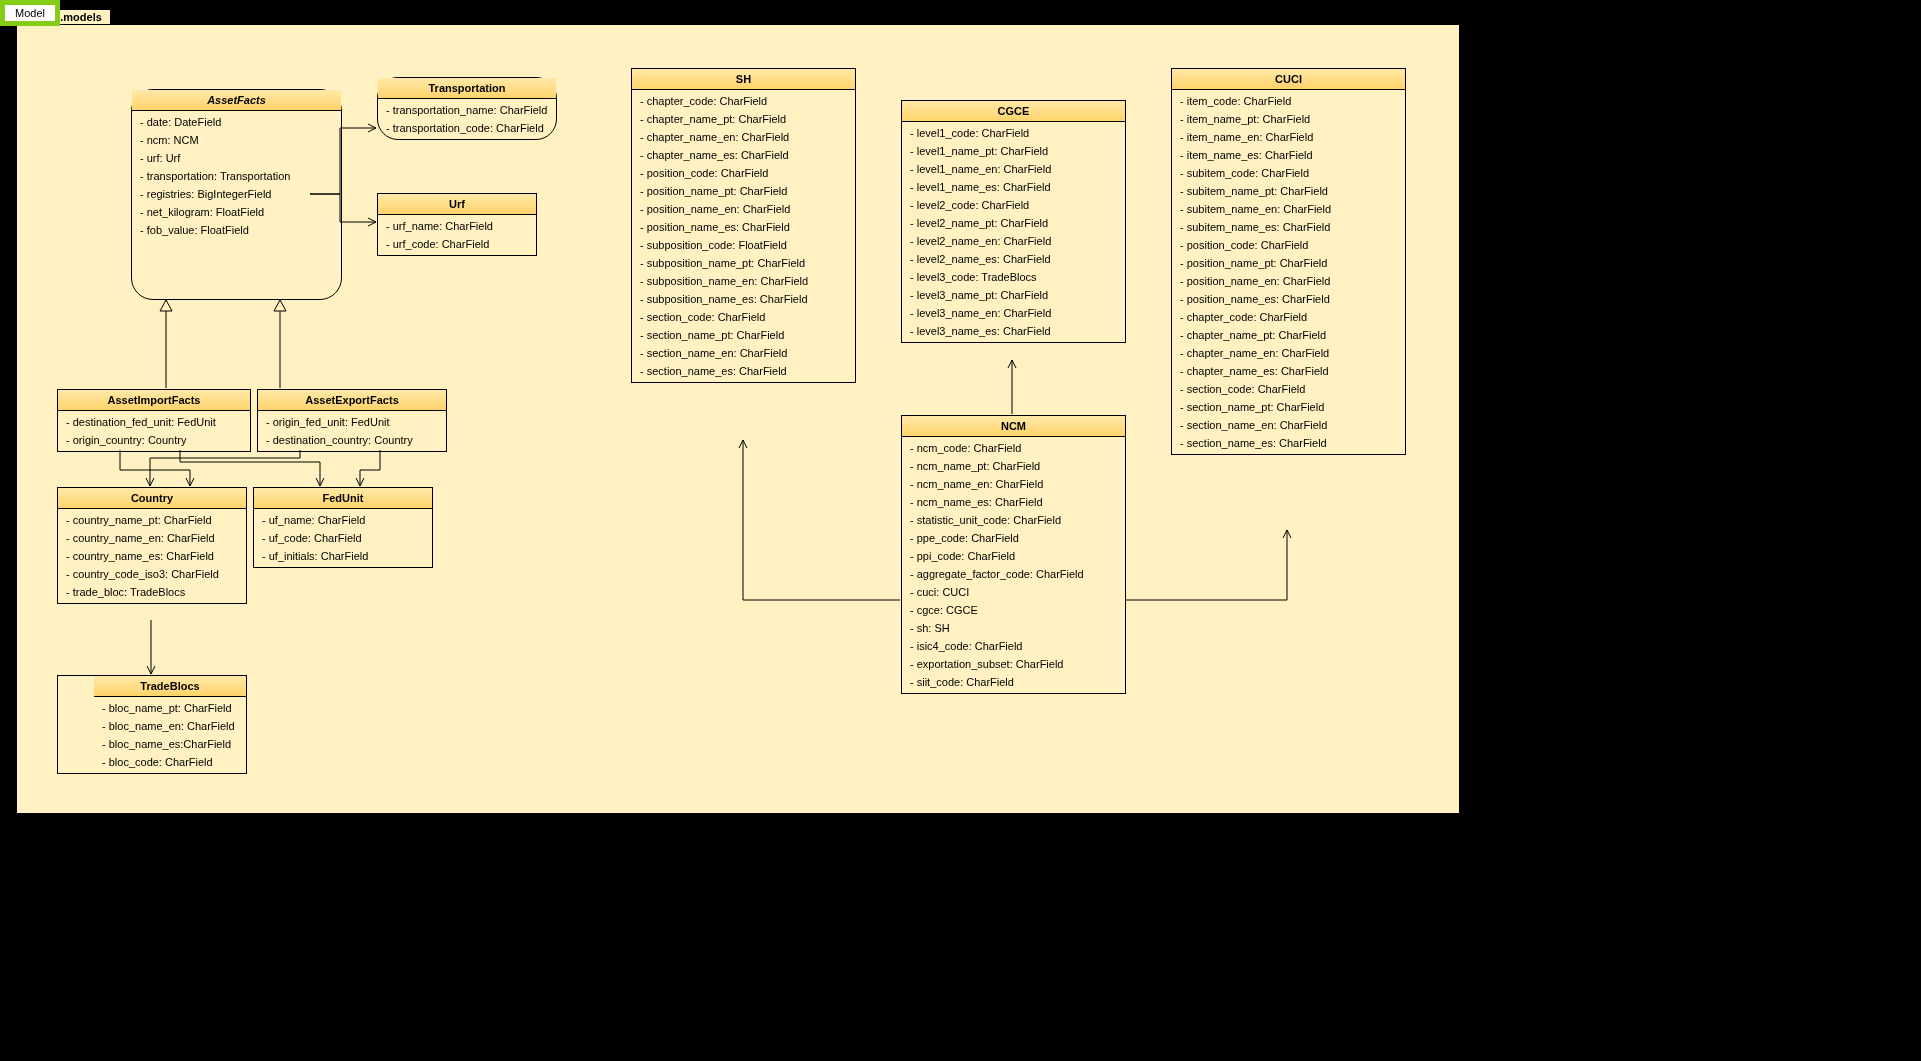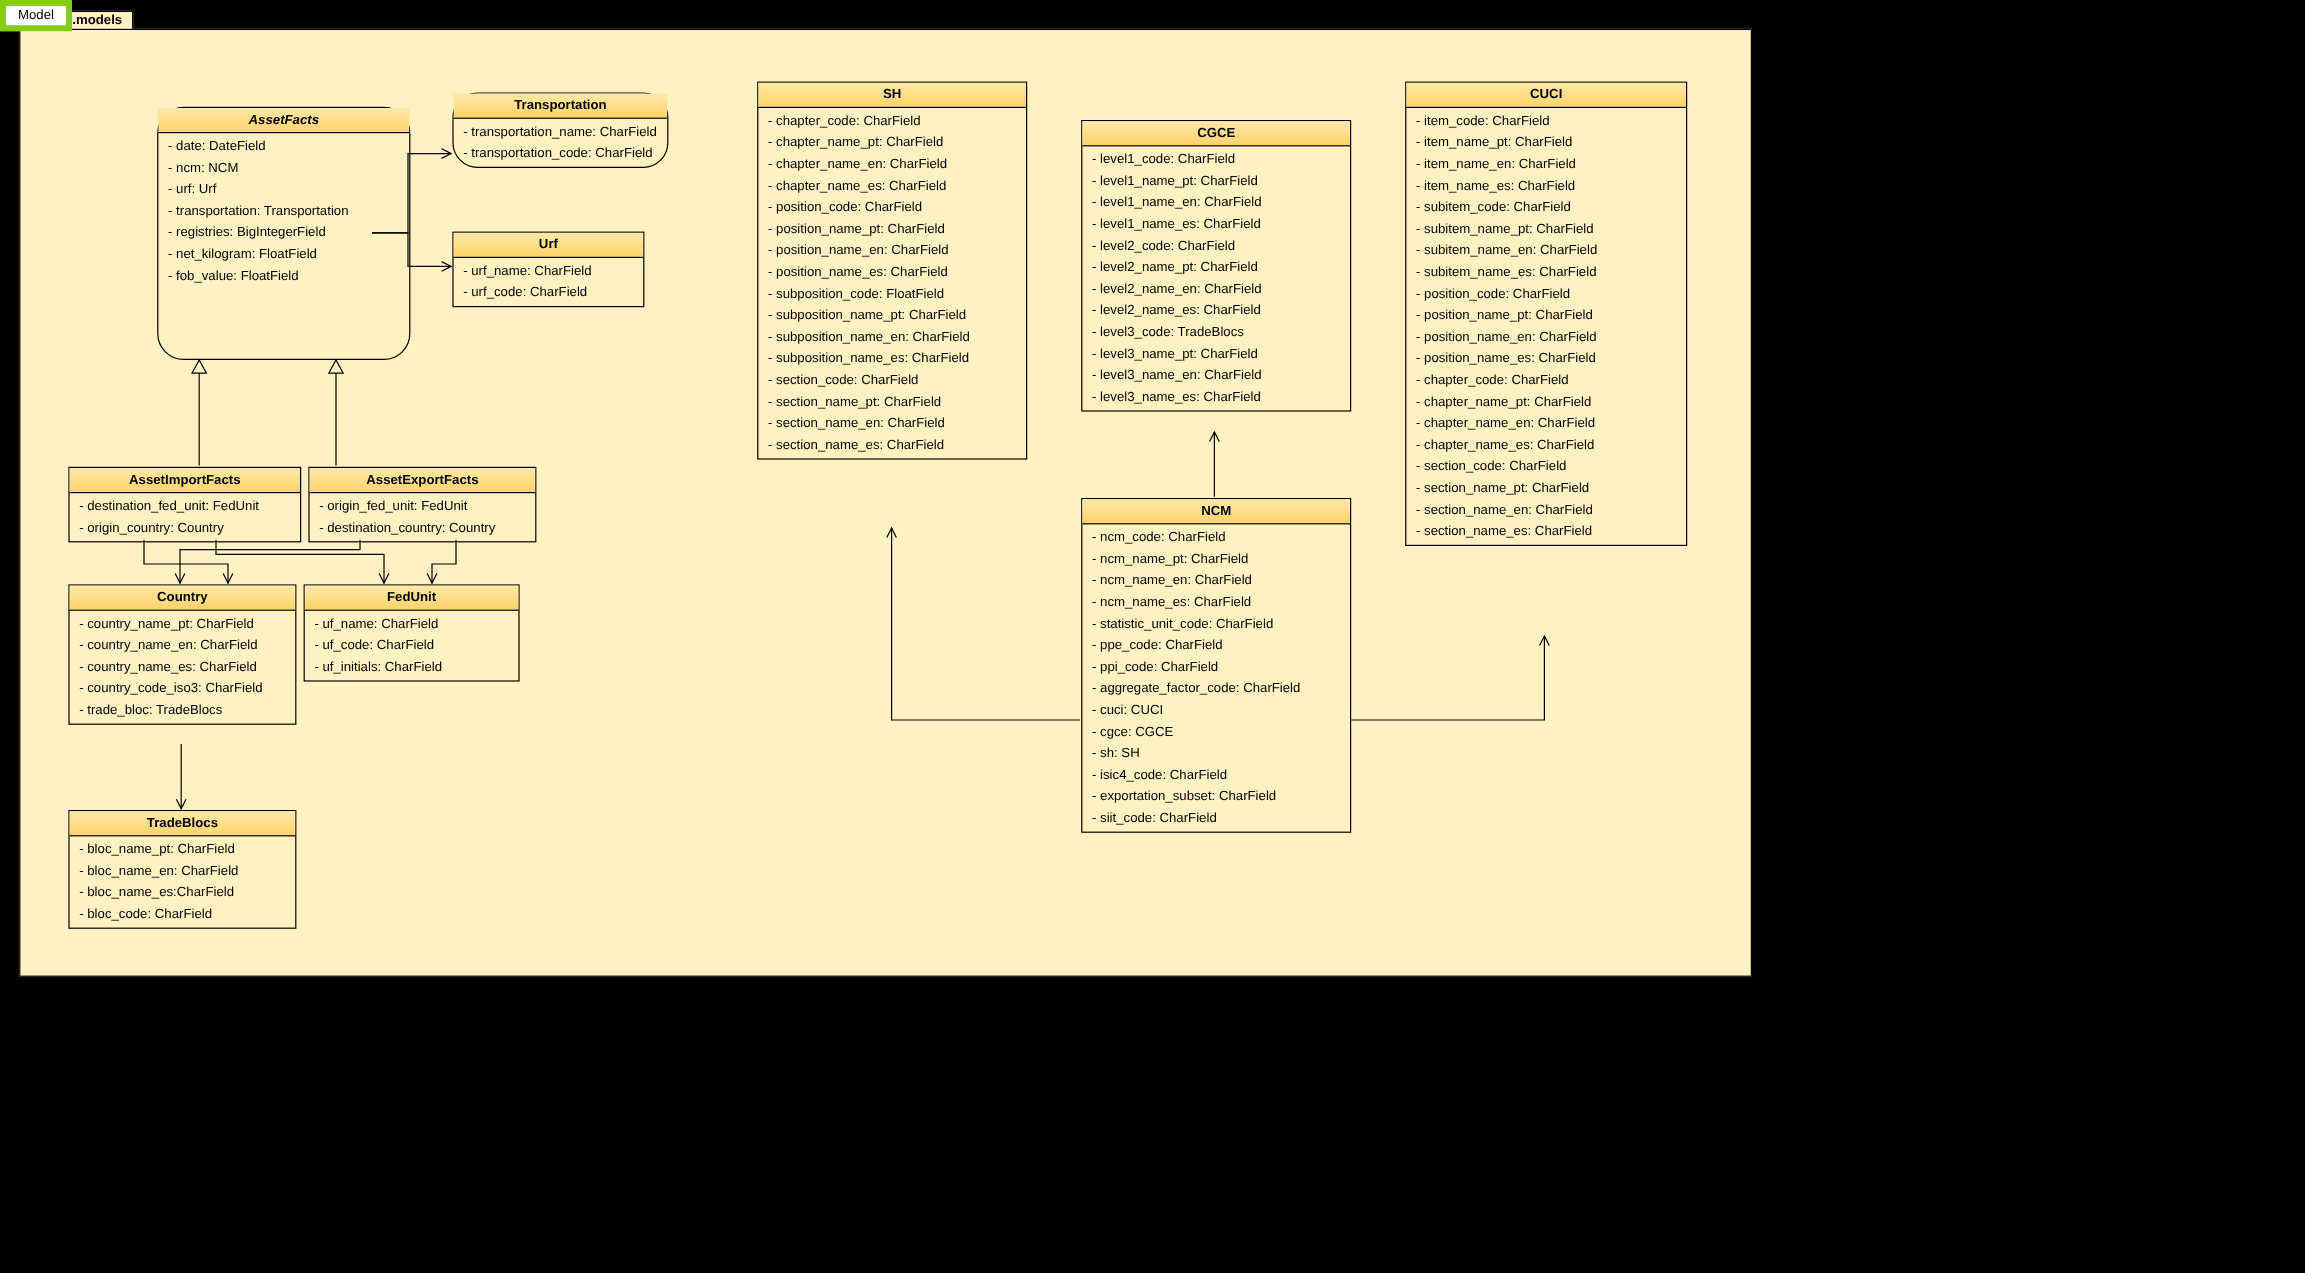--- a/index.html
+++ b/index.html
@@ -133,21 +133,21 @@
 
   <div class="uml-class" id="cls-FedUnit" style="left:236px; top:462px; width:180px;">
     <div class="uml-header">FedUnit</div>
     <div class="uml-body">
         <div class="uml-attr">- uf_name: CharField</div>
         <div class="uml-attr">- uf_code: CharField</div>
         <div class="uml-attr">- uf_initials: CharField</div>
       </div>
   </div>
 
-  <div class="uml-class" id="cls-TradeBlocs" style="left:40px; top:650px; width:190px;">
+  <div class="uml-class" id="cls-TradeBlocs" style="left:40px; top:650px; width:190px;padding-left:36px;">
     <div class="uml-header">TradeBlocs</div>
     <div class="uml-body">
         <div class="uml-attr">- bloc_name_pt: CharField</div>
         <div class="uml-attr">- bloc_name_en: CharField</div>
         <div class="uml-attr">- bloc_name_es:CharField</div>
         <div class="uml-attr">- bloc_code: CharField</div>
       </div>
   </div>
 
   <div class="uml-class" id="cls-SH" style="left:614px; top:43px; width:225px;">

